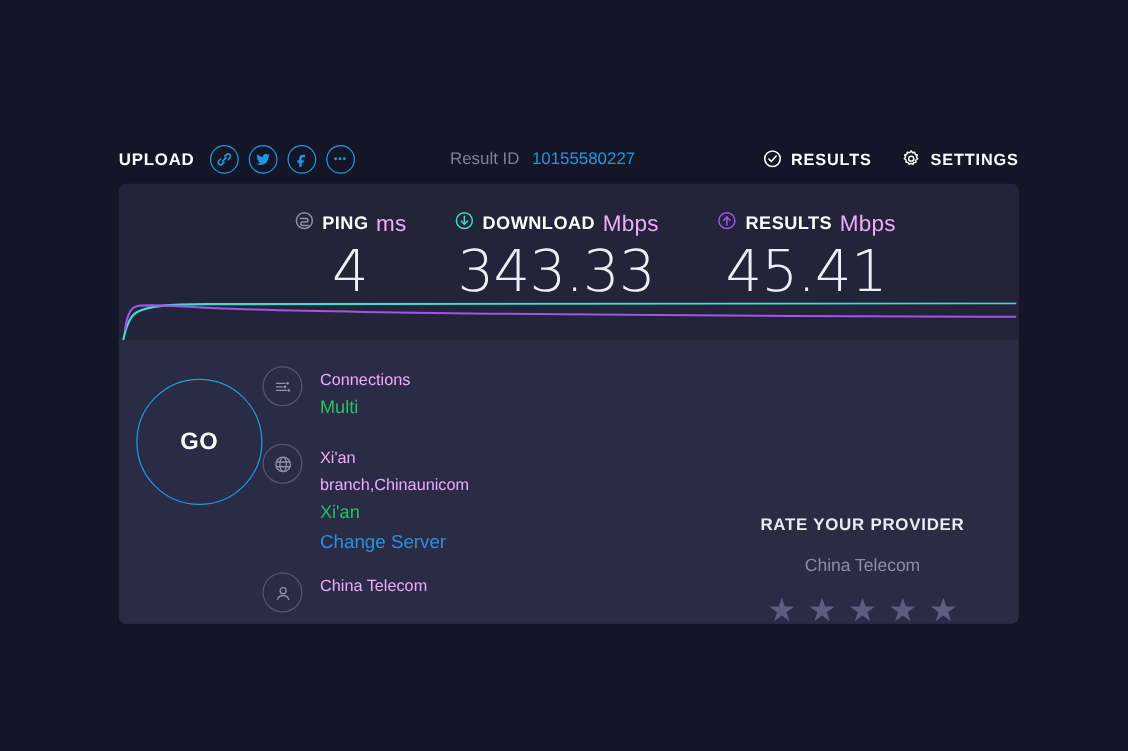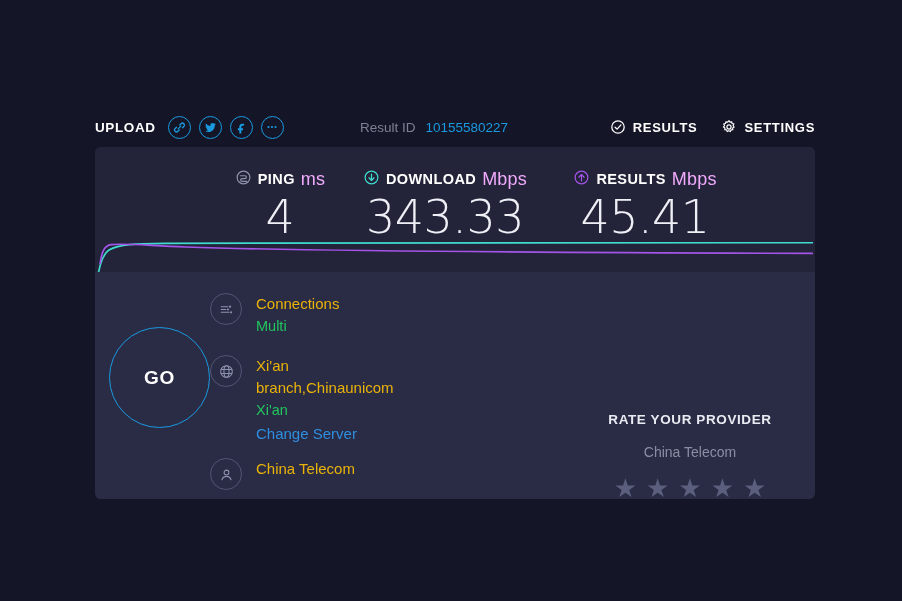--- a/index.html
+++ b/index.html
@@ -165,21 +165,21 @@
   .panel-bottom {
     position: relative;
     height: 227px;
     background: #2a2b45;
   }
 
   
   .go-button {
     position: absolute;
     left: 14px;
-    top: 55px;
+    top: 31px;
     width: 101px;
     height: 101px;
     border-radius: 50%;
     border: 1.6px solid #1a9ae0;
     display: flex;
     align-items: center;
     justify-content: center;
     cursor: pointer;
     background: transparent;
   }
@@ -215,22 +215,22 @@
     flex: 0 0 32px;
     margin-right: 14px;
     margin-top: 1px;
     color: #8f92ac;
   }
   .info-icon svg { display: block; }
 
   .info-text { padding-top: 1px; }
 
   .info-primary {
-    color: #eab308;
-    font-size: 15px;
+    color: #f0abfc;
+    font-size: 13px;
     line-height: 22px;
   }
   .info-secondary {
     color: #22c55e;
     font-size: 14.5px;
     line-height: 23px;
   }
   .info-link {
     color: #2e8fe0;
     font-size: 15px;

